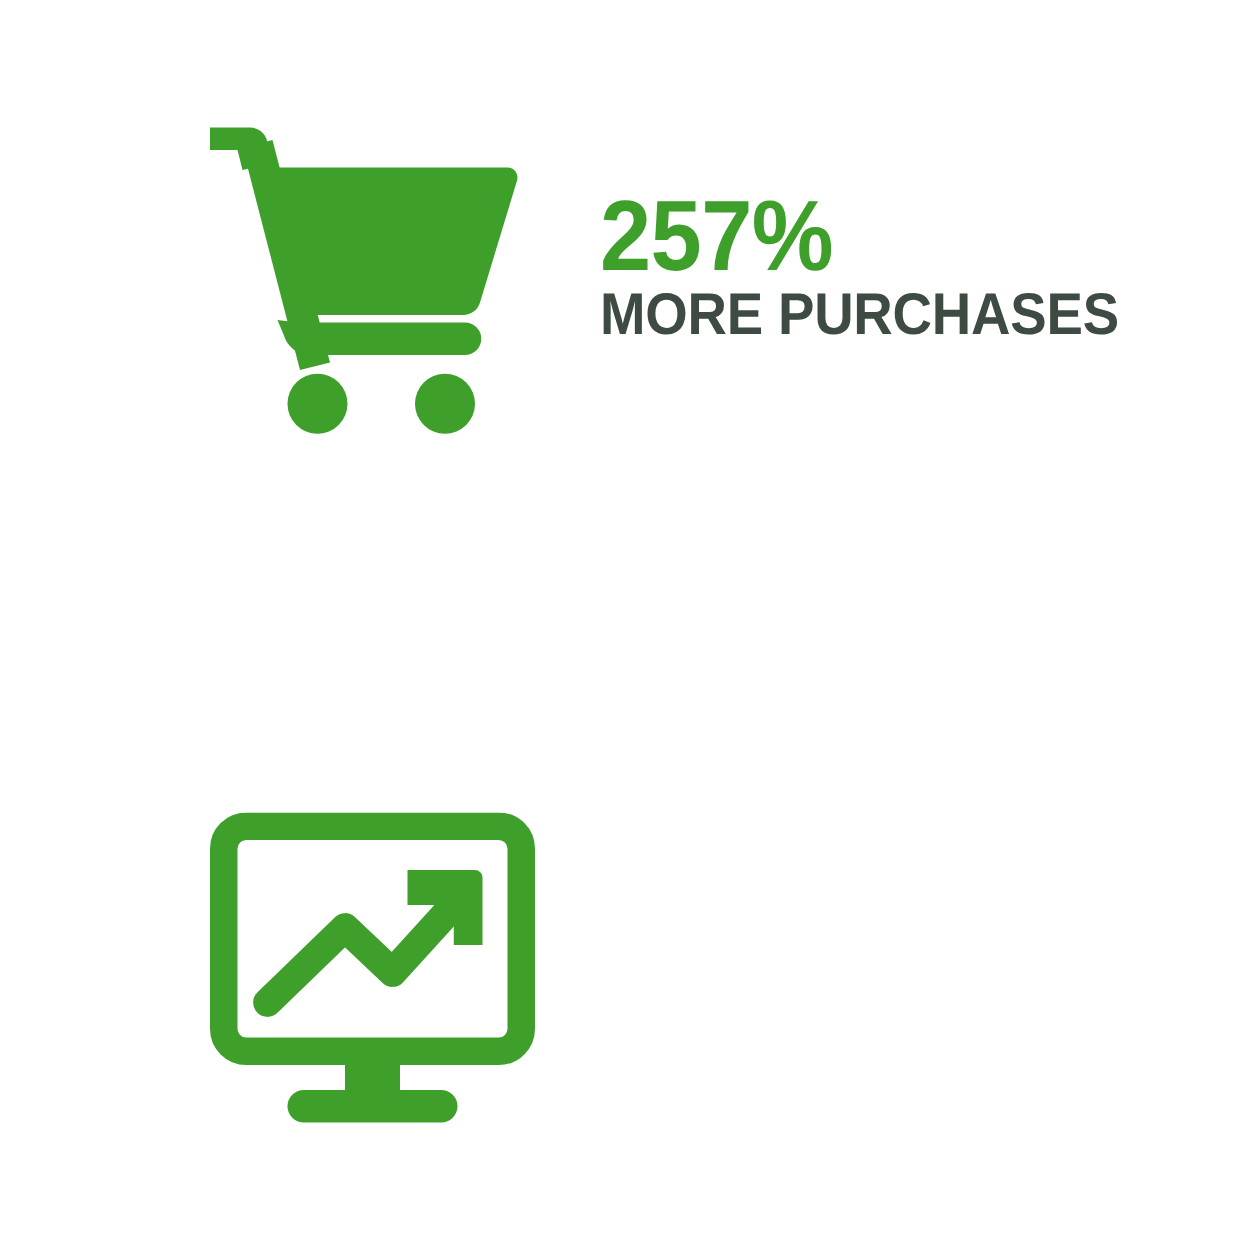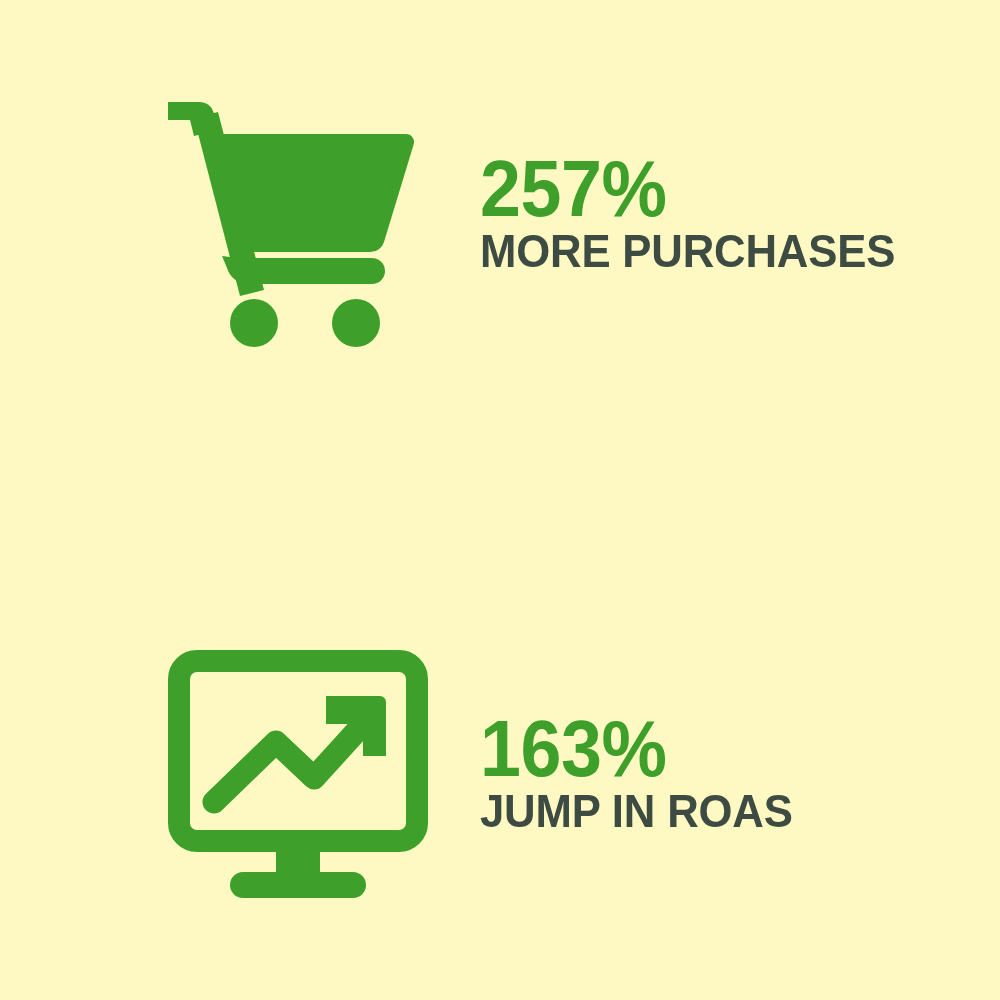--- a/index.html
+++ b/index.html
@@ -12,21 +12,21 @@
     width: 1000px;
     height: 1000px;
     overflow: hidden;
     font-family: "Liberation Sans", sans-serif;
     -webkit-font-smoothing: antialiased;
   }
   .infographic {
     position: relative;
     width: 1000px;
     height: 1000px;
-    background: #fef9c3;
+    background: #ffffff;
   }
 
   
   .stat-row {
     position: absolute;
     left: 0;
     width: 1000px;
   }
   .stat-row.row-1 { top: 60px;  height: 300px; }
   .stat-row.row-2 { top: 360px; height: 280px; }
@@ -123,20 +123,16 @@
         <path d="M108 191 h44 v42 h-44 z" fill="#3ea02b"></path>
 
         <rect x="62" y="222" width="136" height="26" rx="13" ry="13" fill="#3ea02b"></rect>
 
         <path d="M46 152 L108 92 L146 128 L206 62" fill="none" stroke="#3ea02b" stroke-width="23" stroke-linecap="round" stroke-linejoin="round"></path>
 
         <path d="M158 46 h54 a6 6 0 0 1 6 6 v54 h-23 V74 l-37 0 Z" fill="#3ea02b"></path>
       </svg>
     </div>
 
-    <div class="text-cell">
-      <span class="stat-value">163%</span>
-      <span class="stat-label">JUMP IN ROAS</span>
-    </div>
 
   </div>
 
 </div>
 
 </body></html>

